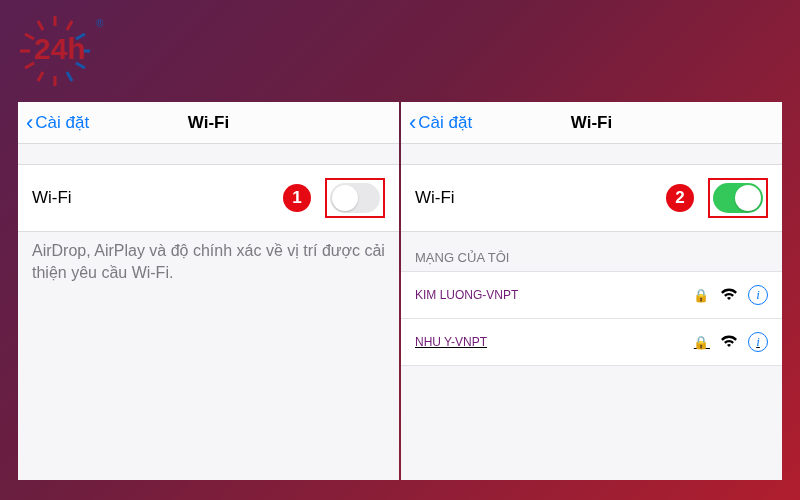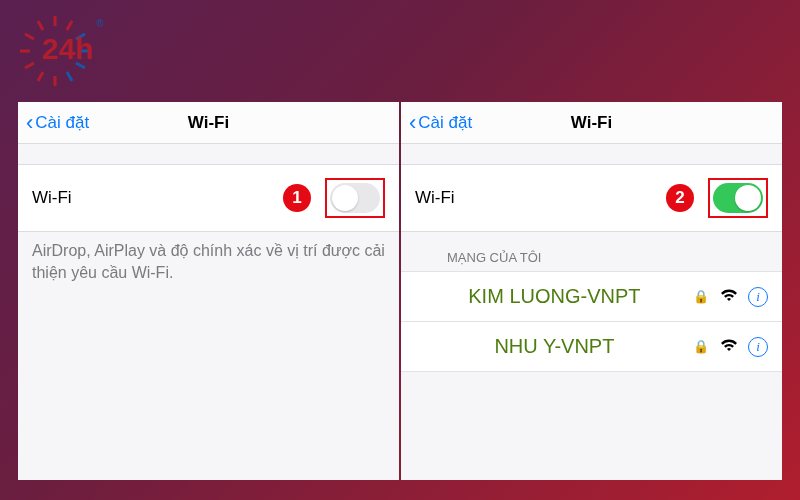--- a/index.html
+++ b/index.html
@@ -17,21 +17,21 @@
     left: 18px;
     display: flex;
     align-items: center;
     gap: 4px;
   }
   .logo-text {
     color: #b01e2e;
     font-weight: 700;
     font-size: 30px;
     position: absolute;
-    left: 24px;
+    left: 16px;
     top: 18px;
   }
   .logo-reg {
     color: #1756a9;
     font-size: 10px;
     position: absolute;
     left: 78px;
     top: 4px;
   }
   .panels {
@@ -133,35 +133,33 @@
     font-size: 16px;
     color: #7a7a80;
     padding: 8px 14px 0 14px;
     line-height: 1.35;
   }
   .section-h {
     font-size: 13px;
     color: #7a7a80;
     padding: 18px 5px 6px 14px;
     text-transform: none;
-    margin-left: 32px;
   }
   .net-row {
     background: #fff;
     border-top: 1px solid #e1e1e6;
     padding: 13px 14px;
     display: flex;
     align-items: center;
   }
-  .net-row:last-child { border-bottom: 1px solid #e1e1e6; }
+  .net-row:last-child { border-bottom: 1px solid #e1e1e6; text-decoration: underline; }
   .net-name {
-    font-size: 20px;
-    color: #4d7c0f;
+    font-size: 12px;
+    color: #701a75;
     flex: 1;
-    text-align: center;
   }
   .net-icons {
     display: flex;
     align-items: center;
     gap: 10px;
     color: #000;
   }
   .info {
     width: 20px; height: 20px;
     border: 1.8px solid #0a7aff;

